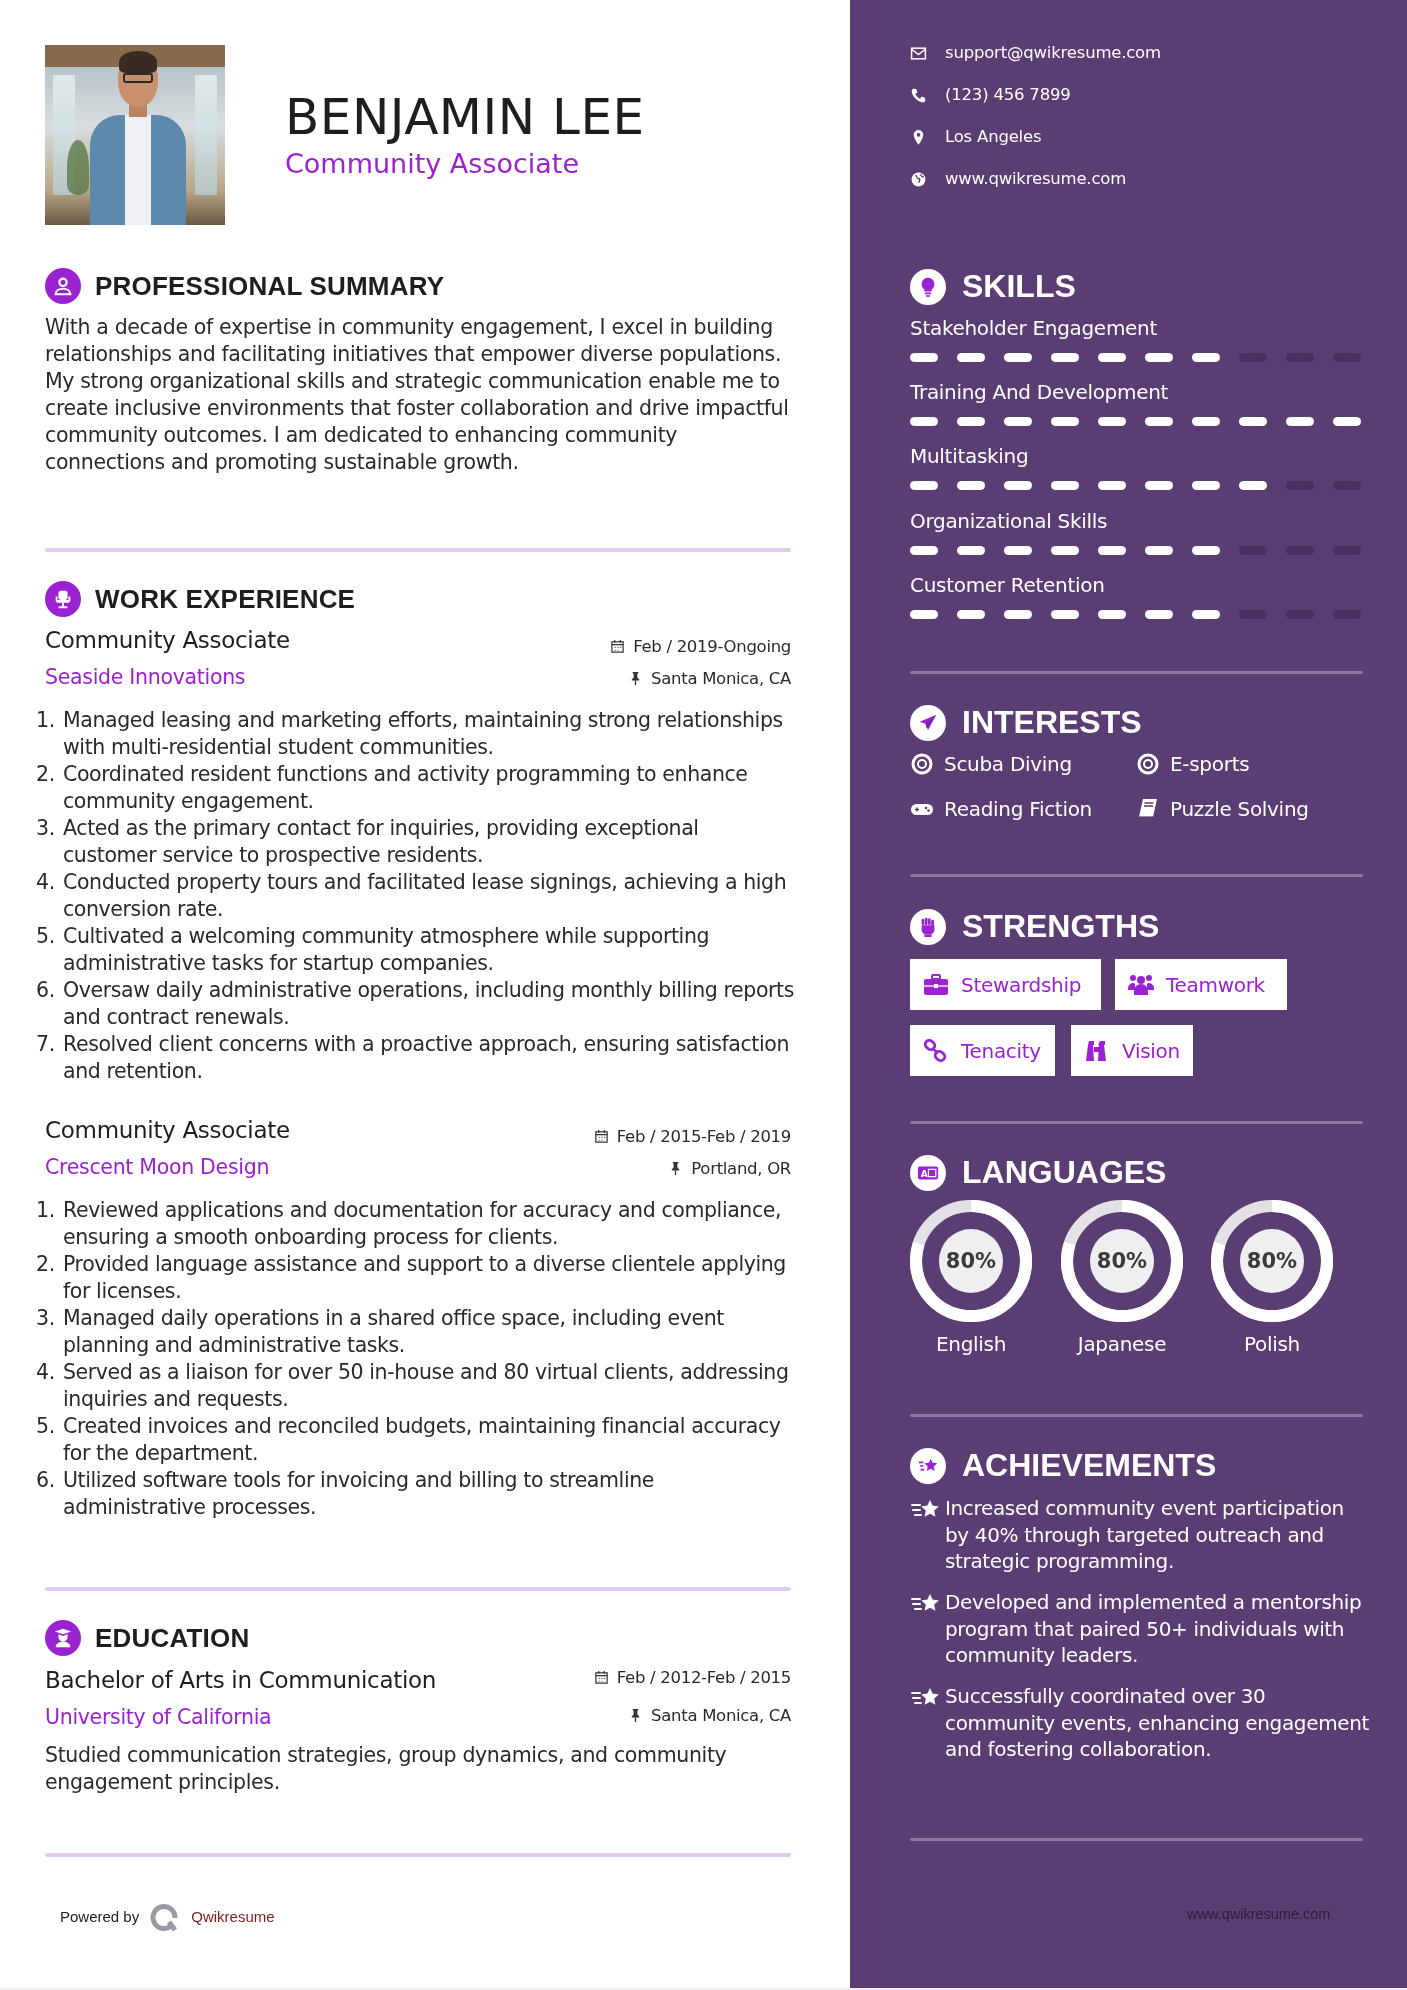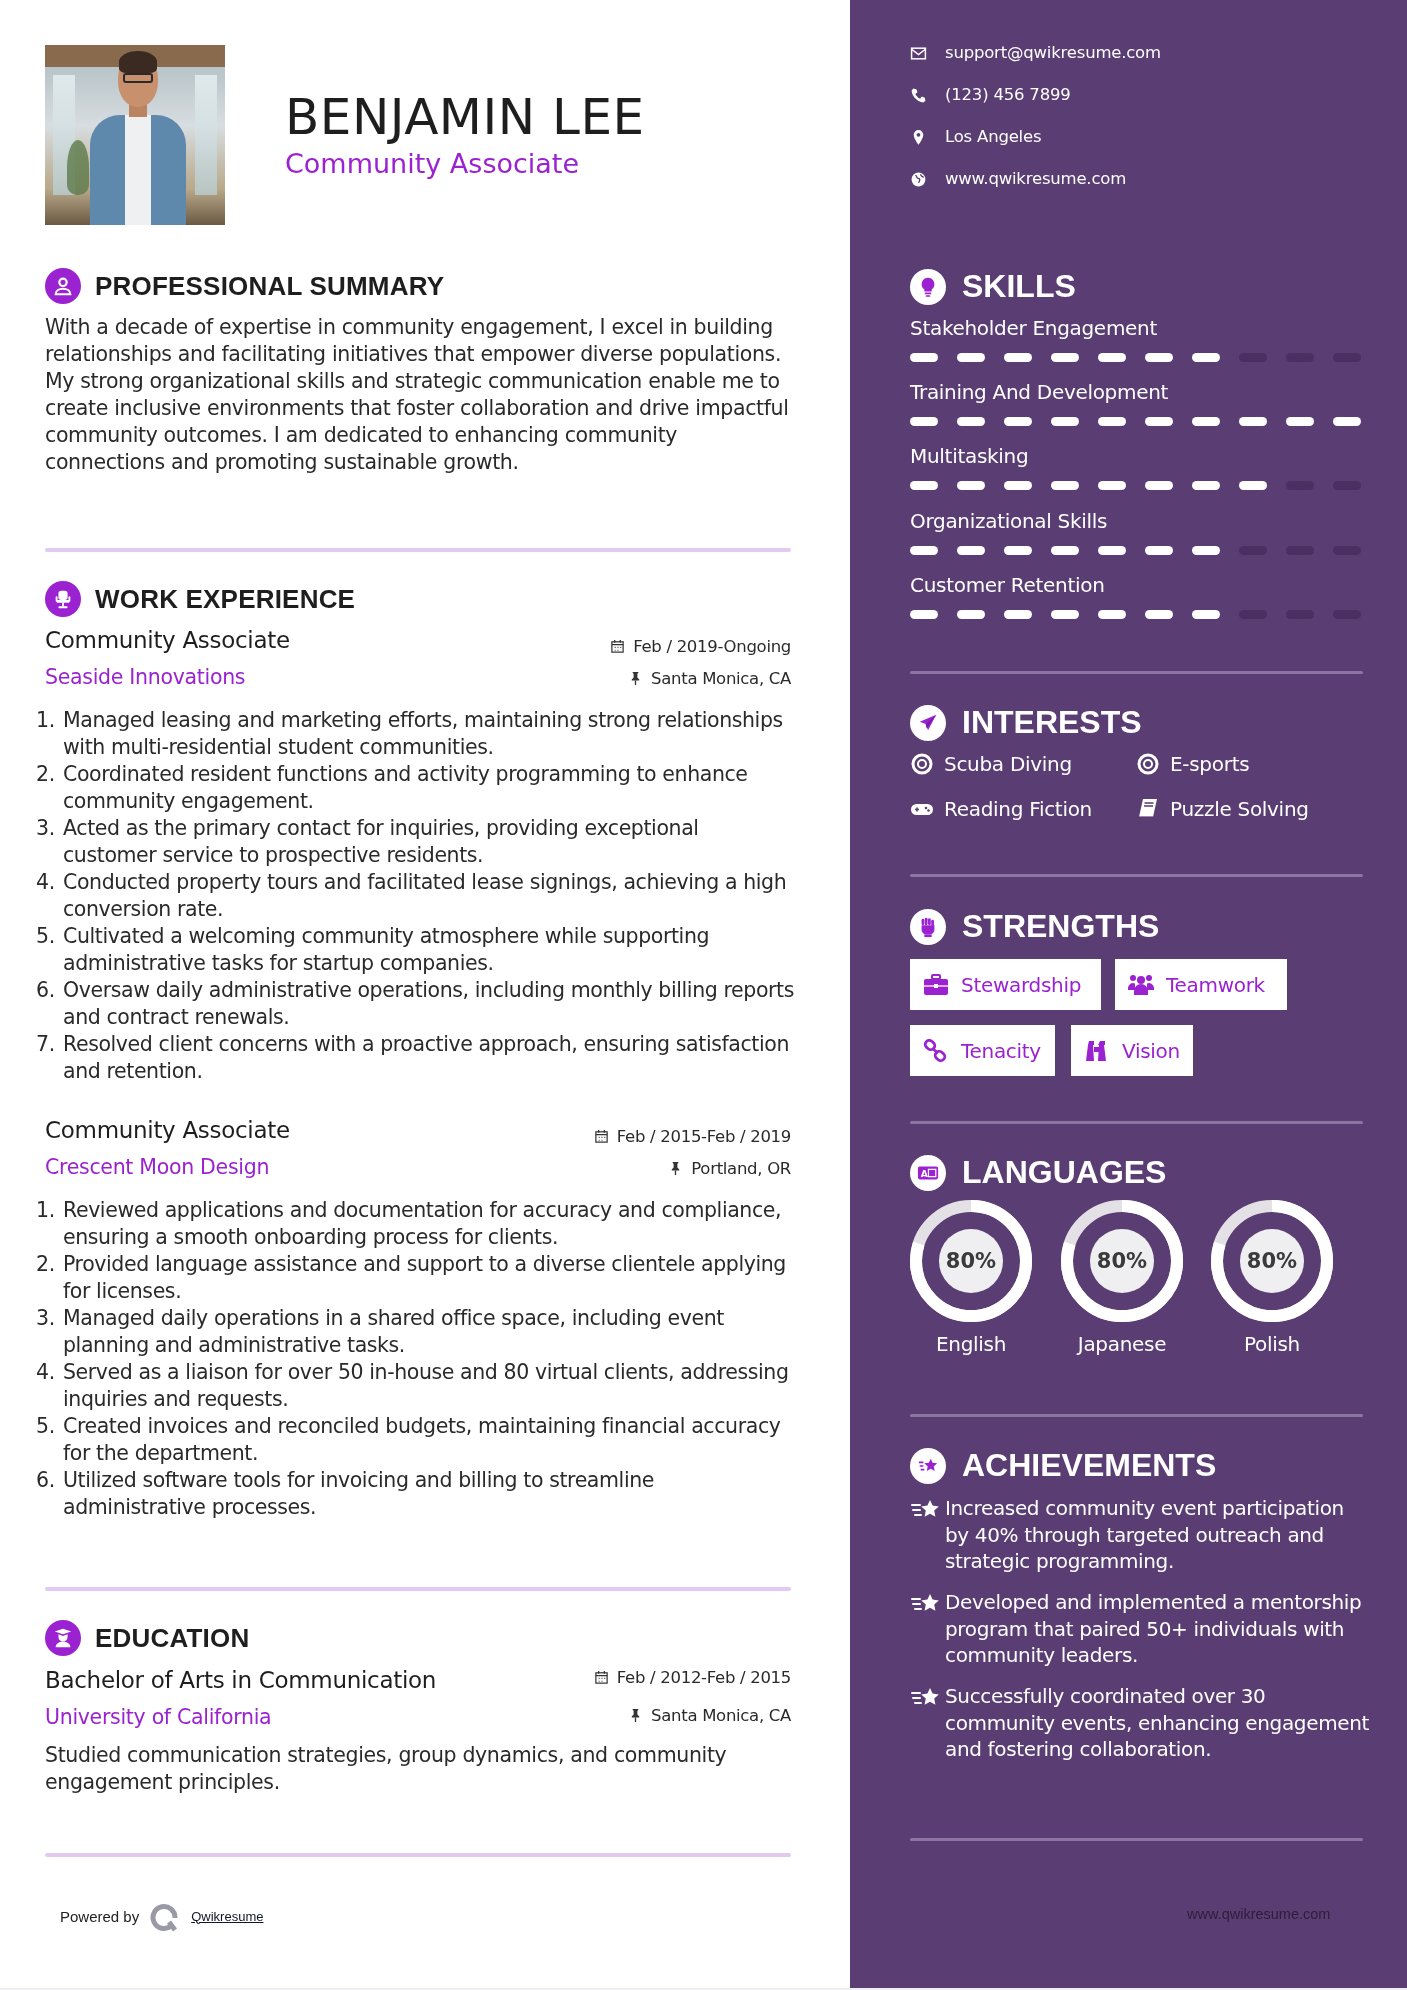--- a/index.html
+++ b/index.html
@@ -35,21 +35,21 @@
   .company { position: absolute; left: 45px; font-size: 20.5px; color: #9b22d0; font-family: "DejaVu Sans", sans-serif; letter-spacing: -0.3px; }
   .meta { position: absolute; right: 616px; font-size: 16.5px; color: #2a2a2a; display: flex; align-items: center; gap: 8px; font-family: "DejaVu Sans", sans-serif; letter-spacing: -0.3px; white-space: nowrap; }
   .meta svg { width: 15px; height: 15px; }
 
   .olist { position: absolute; left: 36px; width: 760px; list-style: none; font-size: 20.5px; line-height: 27px; color: #2a2a2a; font-family: "DejaVu Sans", sans-serif; letter-spacing: -0.4px; }
   .olist li { position: relative; padding-left: 27px; }
   .olist li .num { position: absolute; left: 0; top: 0; }
 
   .powered { position: absolute; left: 60px; top: 1900px; display: flex; align-items: center; gap: 10px; font-size: 15px; color: #222; font-family: "Liberation Sans", sans-serif; }
   .powered .q { width: 32px; height: 32px; }
-  .powered a { color: #0f172a; text-decoration: underline; font-size: 13px; }
+  .powered a { color: #7f1d1d; font-size: 15px; }
 
   
   .sidebar { position: absolute; left: 850px; top: 0; width: 557px; height: 1988px; background: #5a3d72; color: #ffffff; }
   .bottom-strip { position: absolute; left: 0; top: 1988px; width: 1407px; height: 2px; background: #f0eef2; }
 
   .contact { position: absolute; left: 60px; display: flex; align-items: flex-end; gap: 18px; font-size: 16.5px; font-family: "DejaVu Sans", sans-serif; letter-spacing: -0.2px; }
   .contact svg { width: 17px; height: 17px; }
 
   .s-head { position: absolute; left: 60px; display: flex; align-items: center; gap: 16px; }
   .s-icon { width: 36px; height: 36px; border-radius: 50%; background: #ffffff; display: flex; align-items: center; justify-content: center; }

